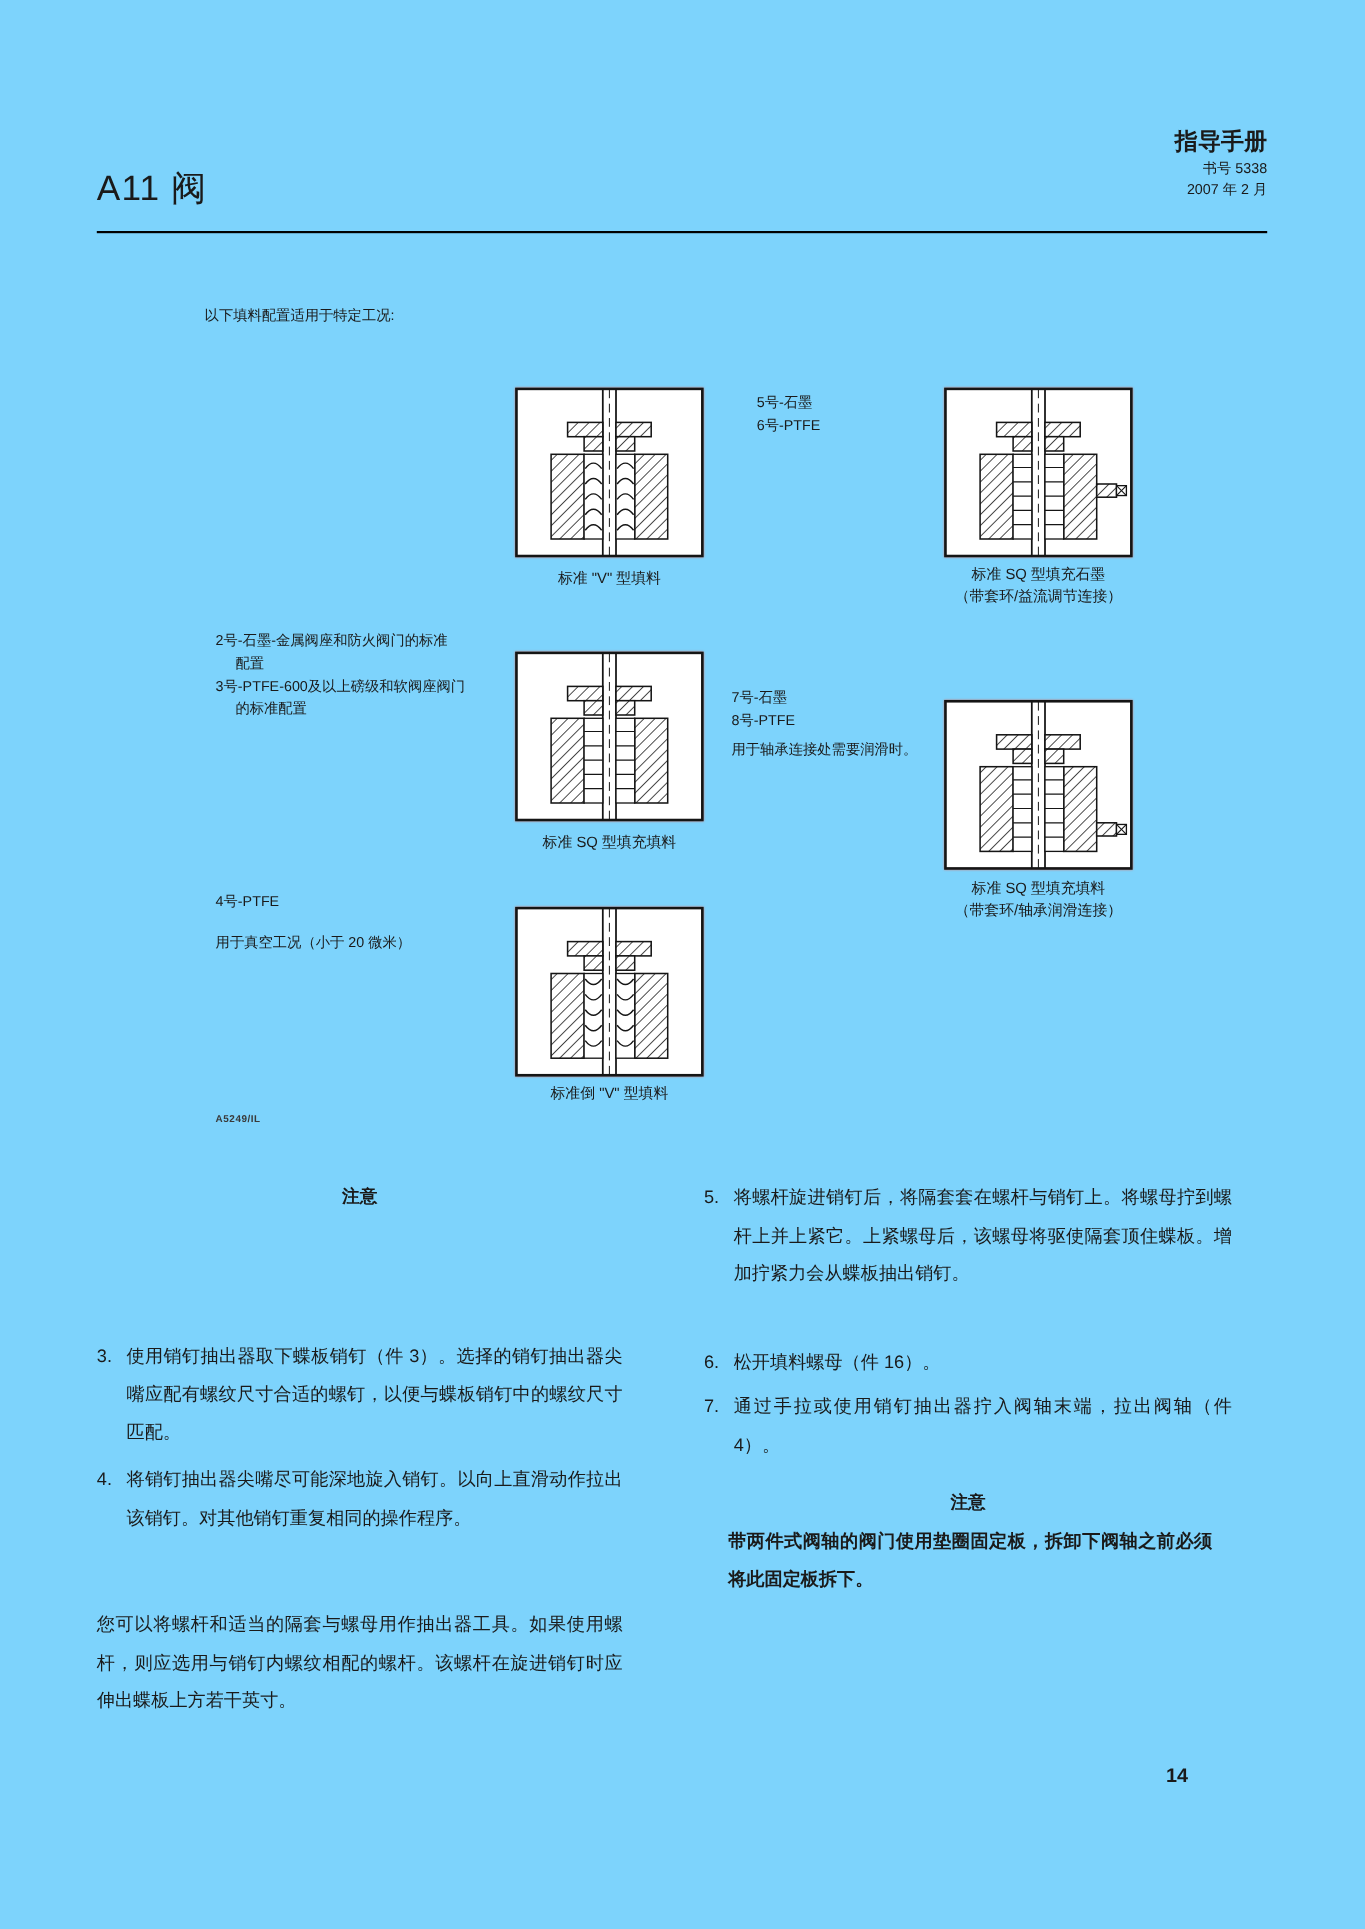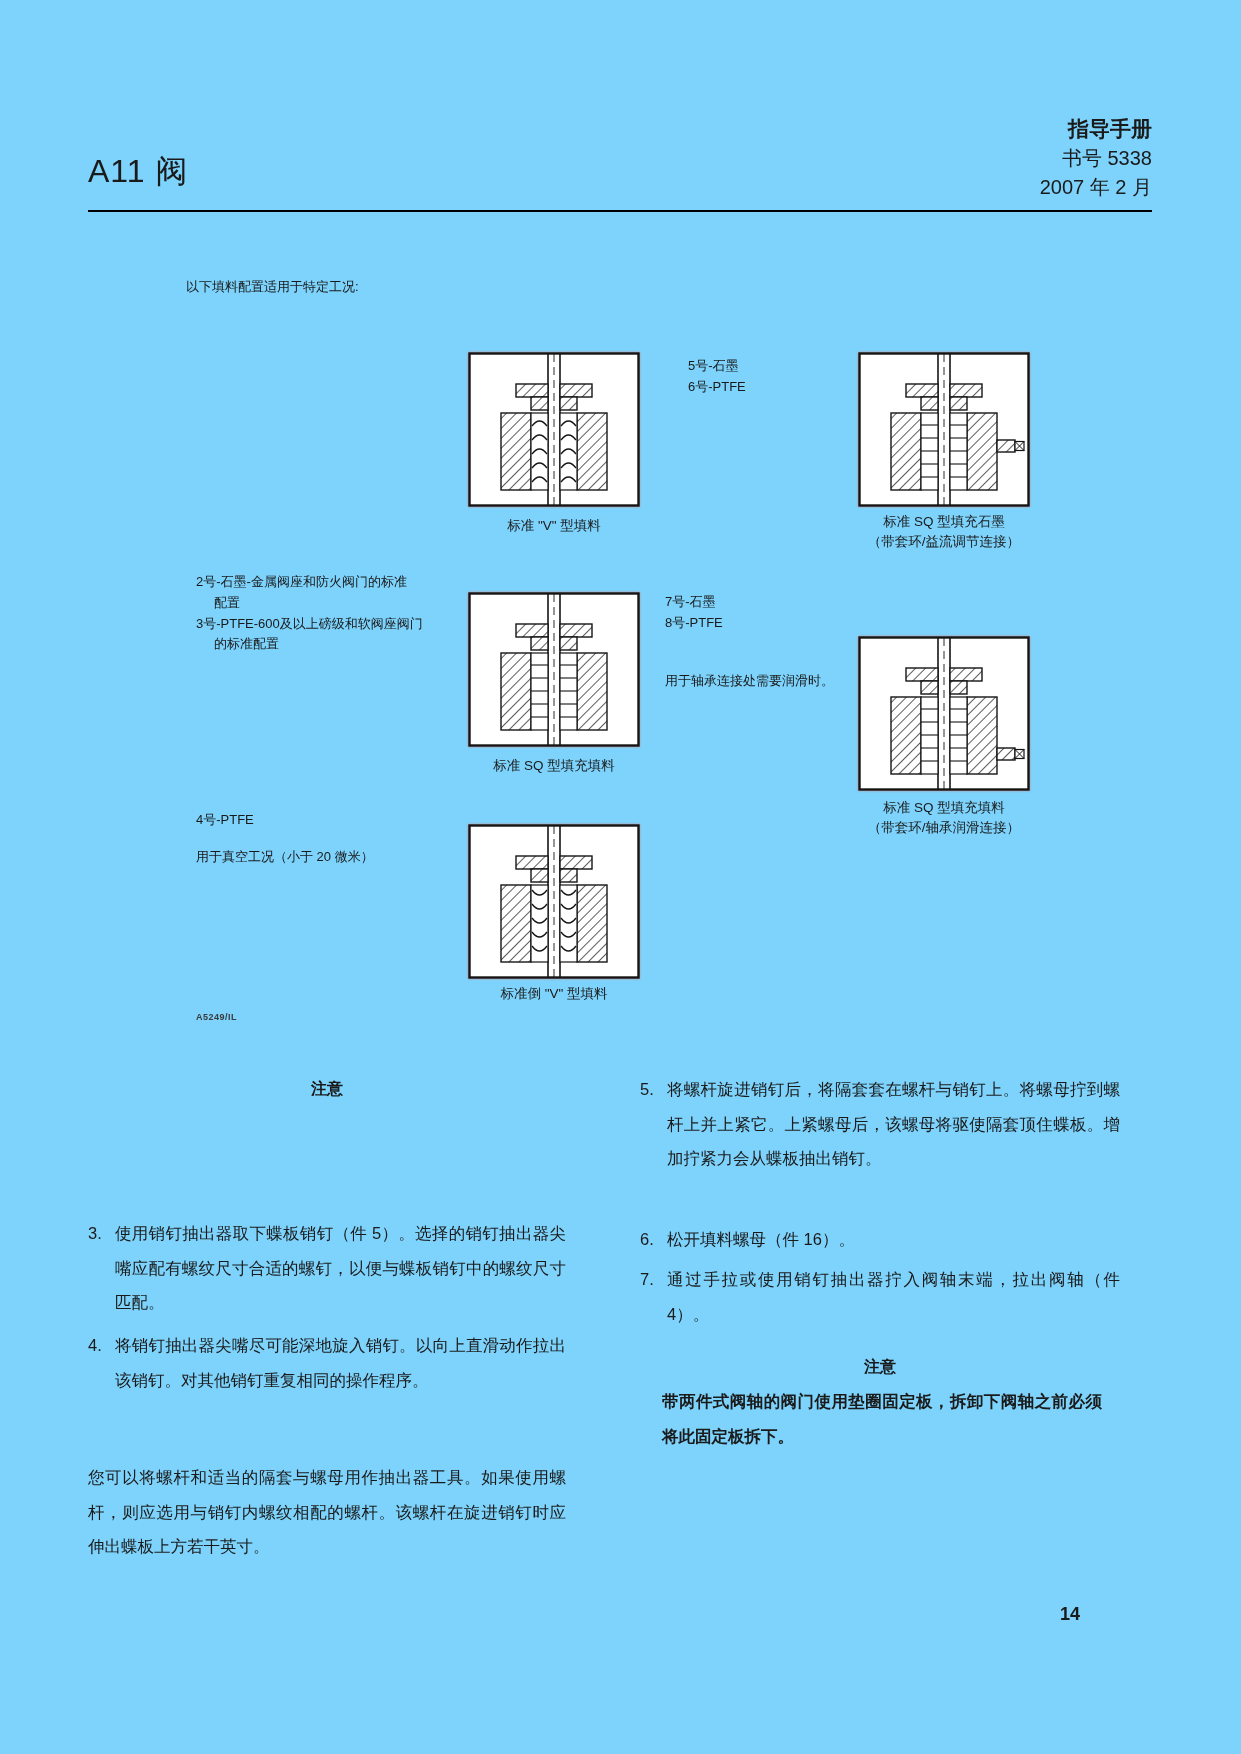--- a/index.html
+++ b/index.html
@@ -4,21 +4,21 @@
 <style>
   html,body{margin:0;padding:0;background:#e8e8e8;}
   .page{
     position:relative;width:1241px;height:1754px;margin:0 auto;background:#7dd3fc;
     font-family:"Liberation Sans","DejaVu Sans",sans-serif;color:#1a1a1a;overflow:hidden;
   }
   .abs{position:absolute;}
   
   .hdr-right{right:89px;top:114px;text-align:right;line-height:1.45;}
   .hdr-title{font-size:21px;font-weight:bold;}
-  .hdr-sub{font-size:20px;}
+  .hdr-sub{font-size:13px;}
   .hdr-product{left:88px;top:150px;font-size:32px;letter-spacing:1px;}
   .rule{left:88px;top:210px;width:1064px;height:2px;background:#000;}
   
   .flabel{font-size:13px;line-height:1.6;}
   .fl-line{white-space:nowrap;}
   .fl-cont{padding-left:18px;}
   .fnote{font-size:13px;white-space:nowrap;}
   
   .diag{width:172px;height:155px;}
   .diag svg{display:block;filter:drop-shadow(0 0 1.1px rgba(226,115,105,0.85));}
@@ -158,21 +158,21 @@
         <line x1="63" y1="112" x2="80" y2="112" stroke="#151515" stroke-width="1.1"></line>
         <line x1="92" y1="112" x2="109" y2="112" stroke="#151515" stroke-width="1.1"></line>
         <line x1="63" y1="125" x2="80" y2="125" stroke="#151515" stroke-width="1.1"></line>
         <line x1="92" y1="125" x2="109" y2="125" stroke="#151515" stroke-width="1.1"></line>
       </svg>
     </div>
   <div class="abs dcaption" style="left:424px;top:756px;">
     <div class="dcap-line">标准 SQ 型填充填料</div>
   </div>
 
-  <div class="abs flabel" style="left:665px;top:592px;">
+  <div class="abs flabel" style="left:665px;top:624px;">
     <div class="fl-line">7号-石墨</div>
     <div class="fl-line">8号-PTFE</div>
   </div>
   <div class="abs fnote" style="left:665px;top:672px;">用于轴承连接处需要润滑时。</div>
   <div class="abs diag" style="left:858px;top:636px;">
       <svg viewBox="0 0 172 155" width="100%" height="100%">
         <rect x="1.5" y="1.5" width="169" height="152" fill="#fff" stroke="#151515" stroke-width="2.4"></rect>
         <line x1="80" y1="2" x2="80" y2="153" stroke="#151515" stroke-width="1.6"></line>
         <line x1="92" y1="2" x2="92" y2="153" stroke="#151515" stroke-width="1.6"></line>
         <line x1="86" y1="2" x2="86" y2="153" stroke="#151515" stroke-width="0.9" stroke-dasharray="8 5"></line>
@@ -238,21 +238,21 @@
   <div class="abs dcaption" style="left:424px;top:984px;">
     <div class="dcap-line">标准倒 "V" 型填料</div>
   </div>
 
   <div class="abs artcode" style="left:196px;top:1012px;">A5249/IL</div>
 
   <div class="abs ntitle bodytxt" style="left:88px;top:1072px;width:478px;">注意</div>
 
   <div class="abs step bodytxt" style="left:88px;top:1216px;width:478px;">
     <span class="num">3.</span>
-    <span class="txt">使用销钉抽出器取下蝶板销钉（件 5）。选择的销钉抽出器尖嘴应配有螺纹尺寸合适的螺钉，以便与蝶板销钉中的螺纹尺寸匹配。</span>
+    <span class="txt">使用销钉抽出器取下蝶板销钉（件 3）。选择的销钉抽出器尖嘴应配有螺纹尺寸合适的螺钉，以便与蝶板销钉中的螺纹尺寸匹配。</span>
   </div>
   <div class="abs step bodytxt" style="left:88px;top:1328px;width:478px;">
     <span class="num">4.</span>
     <span class="txt">将销钉抽出器尖嘴尽可能深地旋入销钉。以向上直滑动作拉出该销钉。对其他销钉重复相同的操作程序。</span>
   </div>
   <div class="abs plain bodytxt" style="left:88px;top:1440px;width:478px;margin-top:20px;">您可以将螺杆和适当的隔套与螺母用作抽出器工具。如果使用螺杆，则应选用与销钉内螺纹相配的螺杆。该螺杆在旋进销钉时应伸出蝶板上方若干英寸。</div>
 
   <div class="abs step bodytxt" style="left:640px;top:1072px;width:480px;">
     <span class="num">5.</span>
     <span class="txt">将螺杆旋进销钉后，将隔套套在螺杆与销钉上。将螺母拧到螺杆上并上紧它。上紧螺母后，该螺母将驱使隔套顶住蝶板。增加拧紧力会从蝶板抽出销钉。</span>

